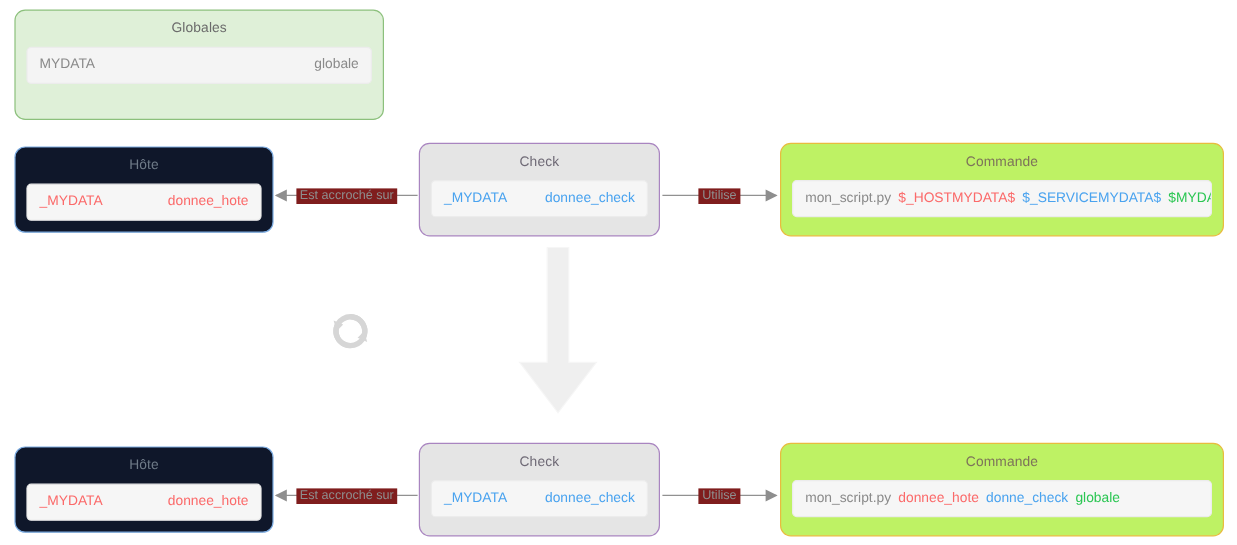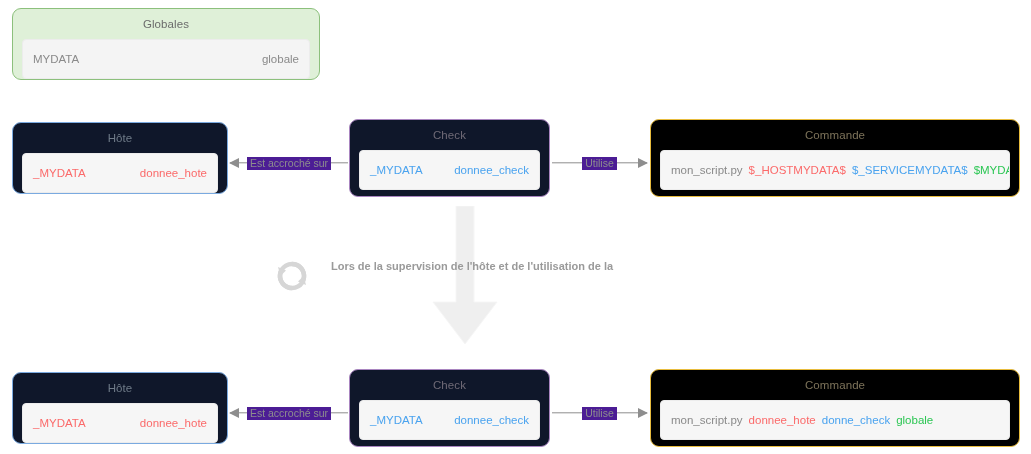--- a/index.html
+++ b/index.html
@@ -30,25 +30,25 @@
     text-align: center;
     font-size: 11.5px;
     line-height: 16px;
     margin-bottom: 7px;
     letter-spacing: 0.1px;
   }
   .card-body {
     background: #f7f7f7;
     border: 1px solid #e8e8e8;
     border-radius: 4px;
-    padding: 19px 10px;
+    padding: 7px 10px;
     font-size: 11.5px;
     line-height: 15px;
     display: flex;
-    align-items: center;
+    align-items: flex-start;
     min-height: 29px;
   }
   .kv {
     justify-content: space-between;
   }
   .kv .k { white-space: nowrap; }
   .kv .v { white-space: nowrap; }
 
   
   .theme-green {
@@ -60,28 +60,28 @@
   .theme-green .k, .theme-green .v { color: #8a8a8a; }
 
   .theme-blue {
     background: #0f172a;
     border-color: #7aaae0;
   }
   .theme-blue .card-title { color: #6f7b88; }
   .theme-blue .card-body { background: #f6f6f6; border-color: #ececec; }
 
   .theme-purple {
-    background: #0f172a;
+    background: #e5e5e5;
     border-color: #a985c0;
   }
   .theme-purple .card-title { color: #6f6a76; }
   .theme-purple .card-body { background: #f6f6f6; border-color: #ececec; }
 
   .theme-yellow {
-    background: #000000;
+    background: #bef264;
     border-color: #e8bc3e;
   }
   .theme-yellow .card-title { color: #7d735a; }
   .theme-yellow .card-body { background: #f6f6f6; border-color: #ececec; }
 
   
   .tok-red   { color: #fb6a6a; }
   .tok-blue  { color: #4aa3ef; }
   .tok-green { color: #2bc653; }
   .tok-grey  { color: #8a8a8a; }
@@ -100,21 +100,21 @@
   .conn .line {
     position: absolute;
     left: 0; right: 0;
     top: 50%;
     height: 1.4px;
     background: #8e8e8e;
     transform: translateY(-50%);
   }
   .conn .label {
     position: relative;
-    background: #4c1d95;
+    background: #7f1d1d;
     padding: 0 3px;
     font-size: 10.5px;
     color: #8e8e8e;
     line-height: 13px;
     z-index: 2;
     white-space: nowrap;
   }
   .arrowhead {
     position: absolute;
     top: 50%;
@@ -163,21 +163,21 @@
     font-weight: bold;
     line-height: 15px;
     color: #9a9a9a;
     z-index: 2;
   }
   .note-text div { white-space: nowrap; }
 </style>
 </head>
 <body>
 
-<div class="card theme-green" style="left:12px; top:8px; width:308px; height:72px;">
+<div class="card theme-green" style="left:12px; top:8px; width:308px; height:92px;">
   <div class="card-title">Globales</div>
   <div class="card-body kv">
     <span class="k">MYDATA</span>
     <span class="v">globale</span>
   </div>
 </div>
 
 <div class="card theme-blue" style="left:12px; top:122px; width:216px; height:72px;">
   <div class="card-title">Hôte</div>
   <div class="card-body kv">
@@ -225,21 +225,20 @@
 <div class="sync-icon">
   <svg viewBox="0 0 36 36" width="36" height="36" aria-hidden="true">
     <path d="M18 6 A12 12 0 1 1 7.5 12.2" fill="none" stroke="#d6d6d6" stroke-width="4.5" stroke-linecap="butt"></path>
     <path d="M18 30 A12 12 0 1 1 28.5 23.8" fill="none" stroke="#d6d6d6" stroke-width="4.5" stroke-linecap="butt"></path>
     <polygon points="4,9 12,12.5 6.5,18" fill="#d6d6d6"></polygon>
     <polygon points="32,27 24,23.5 29.5,18" fill="#d6d6d6"></polygon>
   </svg>
 </div>
 
 <div class="note-text">
-  <div>Lors de la supervision de l'hôte et de l'utilisation de la</div>
 </div>
 
 <div class="card theme-blue" style="left:12px; top:372px; width:216px; height:72px;">
   <div class="card-title">Hôte</div>
   <div class="card-body kv">
     <span class="k tok-red">_MYDATA</span>
     <span class="v tok-red">donnee_hote</span>
   </div>
 </div>
 

